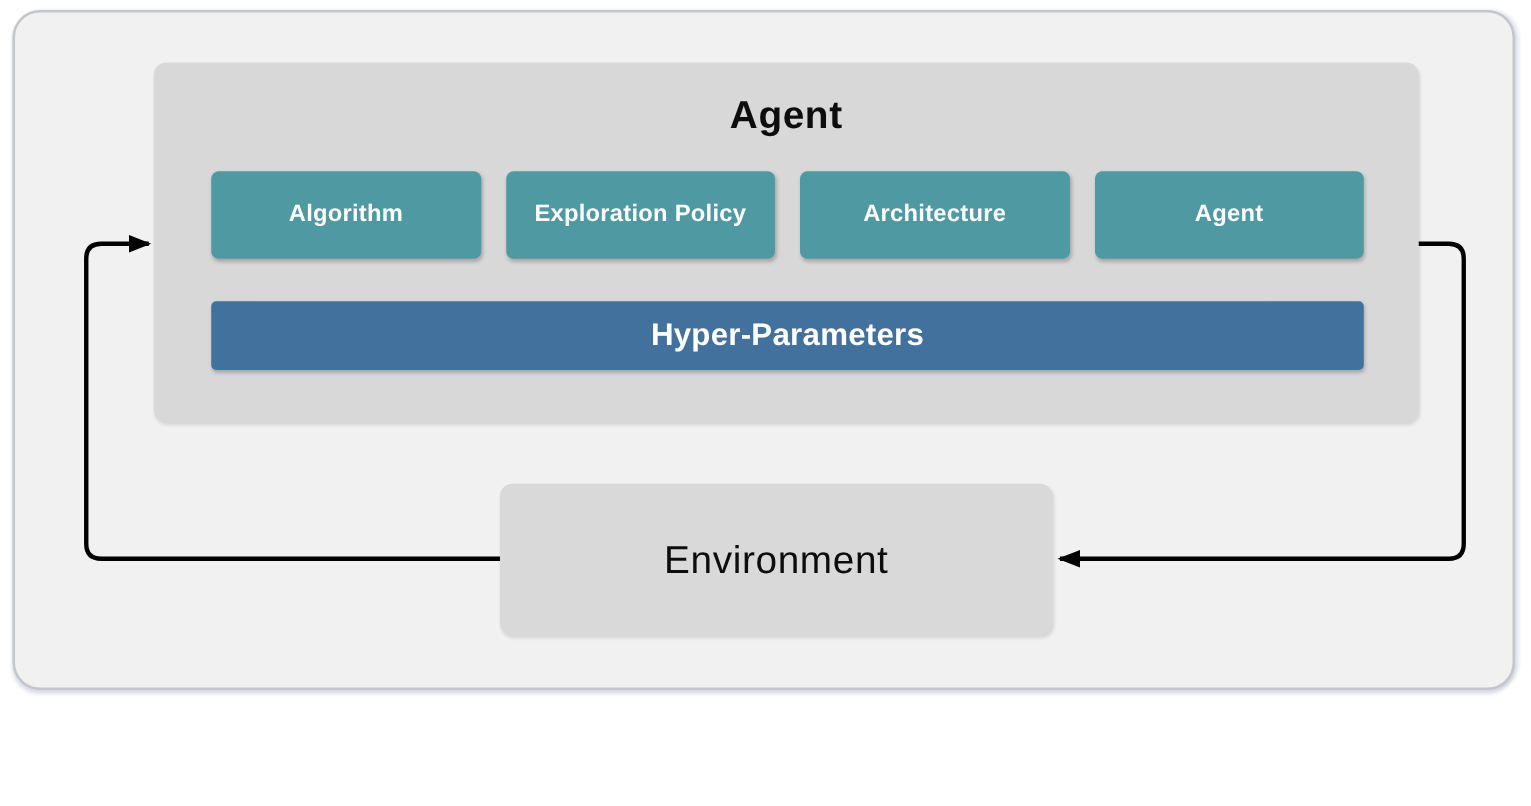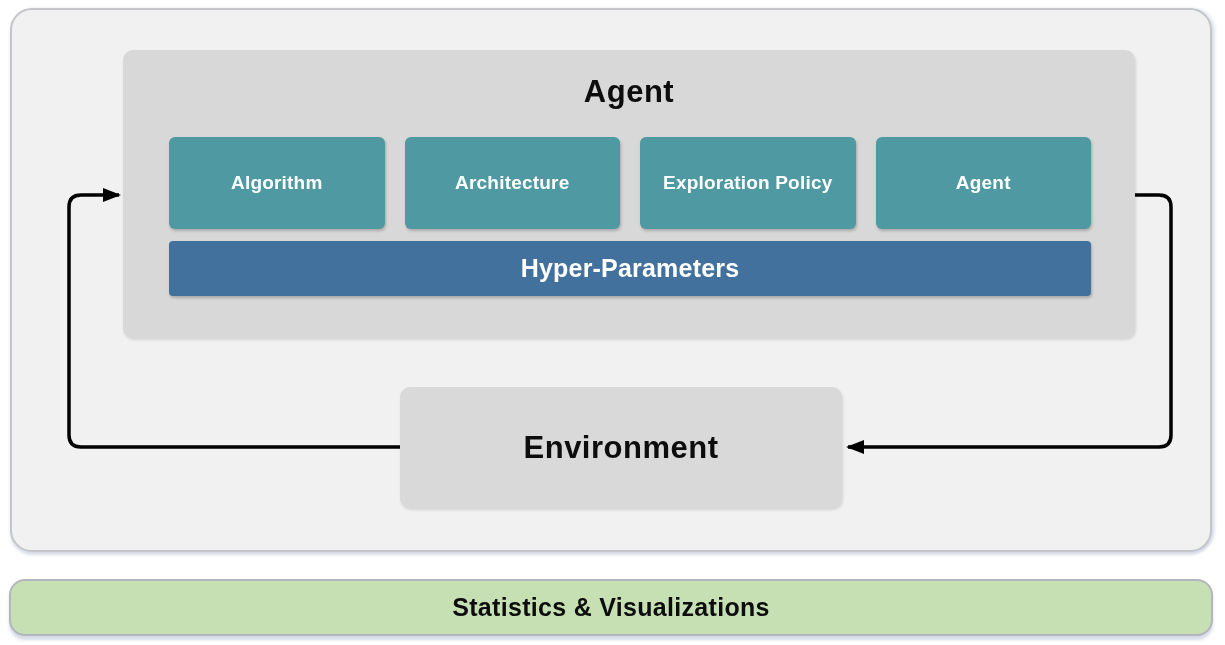--- a/index.html
+++ b/index.html
@@ -42,21 +42,21 @@
     width: 100%;
     text-align: center;
     font-size: 31px;
     font-weight: bold;
     color: var(--title_text);
     letter-spacing: 0.5px;
   }
   .components-row {
     position: absolute;
     left: 169px; top: 137px;
-    width: 922px; height: 92px;
+    width: 922px; height: 70px;
     display: flex;
     gap: 20px;
   }
   .component-box {
     flex: 1;
     background: var(--component_bg);
     border-radius: 6px;
     display: flex;
     align-items: center;
     justify-content: center;
@@ -85,21 +85,21 @@
   .environment-box {
     position: absolute;
     left: 400px; top: 387px;
     width: 442px; height: 121px;
     background: var(--env_bg);
     border-radius: 10px;
     display: flex;
     align-items: center;
     justify-content: center;
     font-size: 31px;
-    font-weight: bold;
+    font-weight: normal;
     color: var(--title_text);
     box-shadow: 1px 2px 3px rgba(0,0,0,0.12);
     letter-spacing: 0.5px;
   }
   
   .arrows-svg {
     position: absolute;
     left: 0; top: 0;
     width: 1225px; height: 645px;
     pointer-events: none;
@@ -138,24 +138,24 @@
 
   <div class="agent-box">
     <div class="agent-title">Agent</div>
   </div>
 
   <div class="components-row">
     <div class="component-box">
       <span>Algorithm</span>
     </div>
     <div class="component-box">
-      <span>Architecture</span>
+      <span>Exploration Policy</span>
     </div>
     <div class="component-box">
-      <span>Exploration Policy</span>
+      <span>Architecture</span>
     </div>
     <div class="component-box">
       <span>Agent</span>
     </div>
   </div>
 
   <div class="hyper-bar">
     <span>Hyper-Parameters</span>
   </div>
 
@@ -166,17 +166,14 @@
   <svg class="arrows-svg" viewBox="0 0 1225 645" xmlns="http://www.w3.org/2000/svg">
     <defs>
       <marker id="arrowhead" markerUnits="userSpaceOnUse" markerWidth="20" markerHeight="14" refX="16" refY="7" orient="auto">
         <path class="arrow-head" d="M0,0 L18,7 L0,14 Z"></path>
       </marker>
     </defs>
     <path class="arrow-path" d="M 400 447 L 81 447 Q 69 447 69 435 L 69 207 Q 69 195 81 195 L 119 195" marker-end="url(#arrowhead)"></path>
     <path class="arrow-path" d="M 1135 195 L 1159 195 Q 1171 195 1171 207 L 1171 435 Q 1171 447 1159 447 L 848 447" marker-end="url(#arrowhead)"></path>
   </svg>
 
-  <div class="stats-bar">
-    <span>Statistics &amp; Visualizations</span>
-  </div>
 
 </div>
 
 </body></html>

